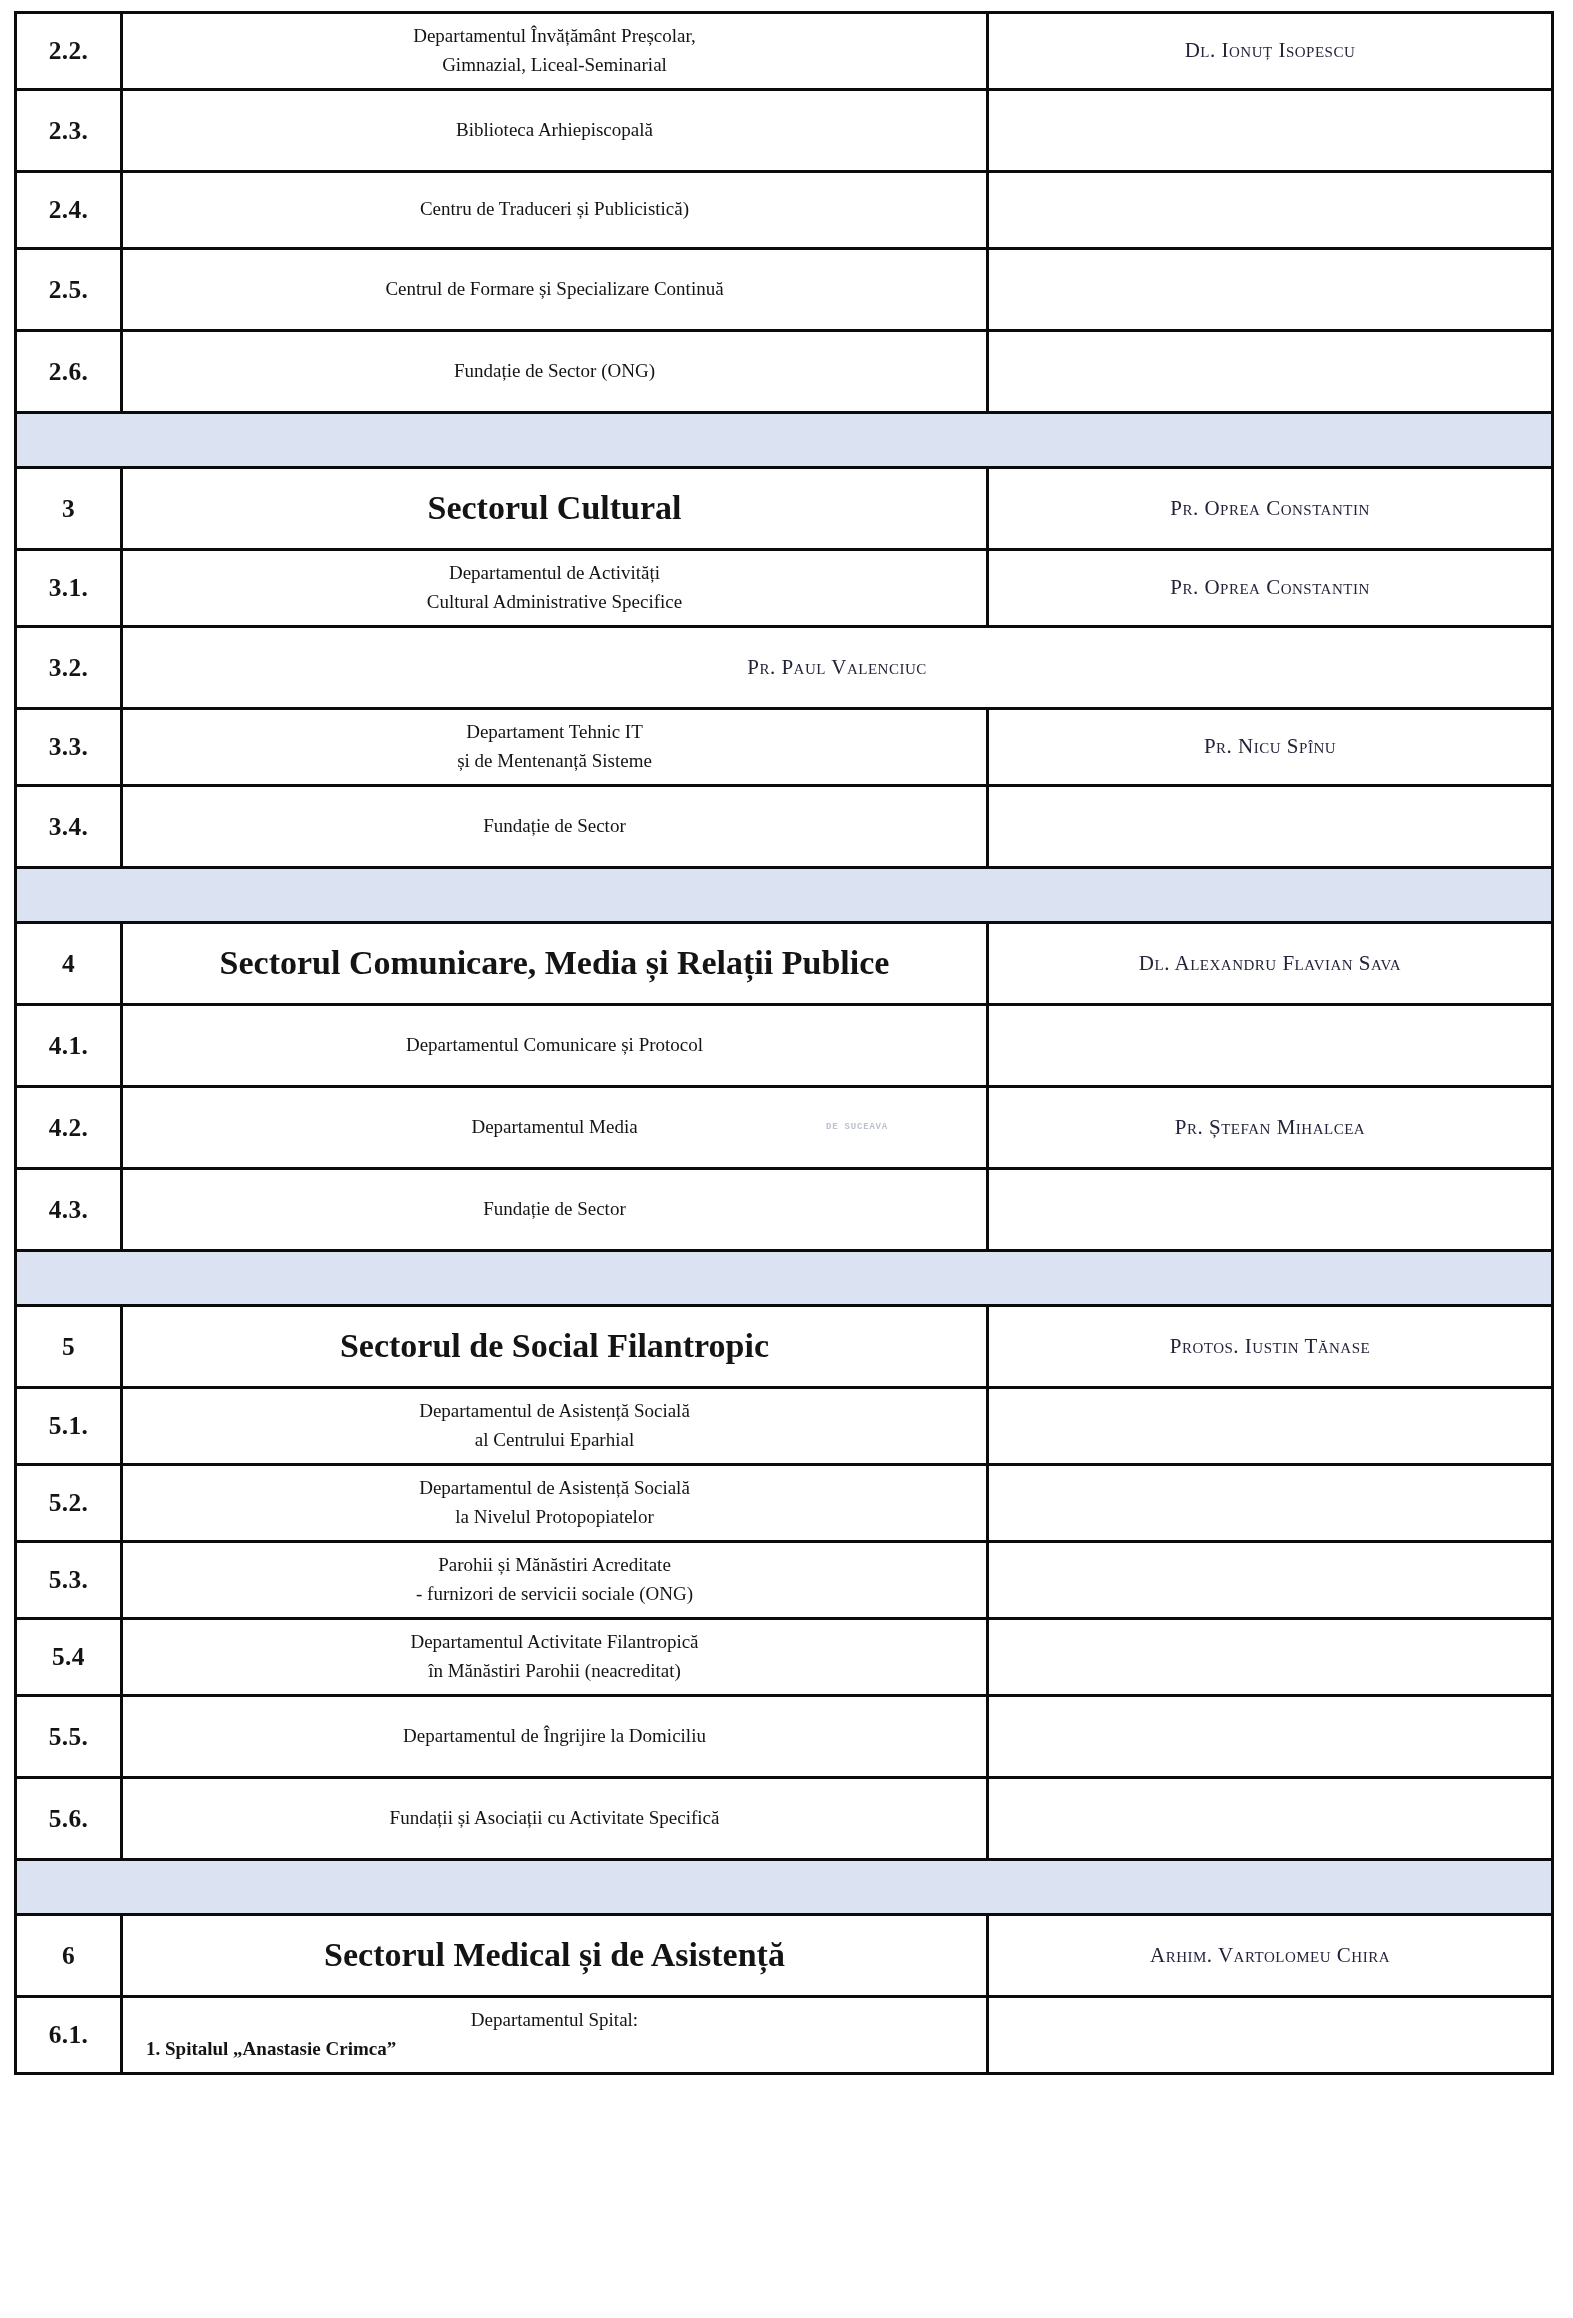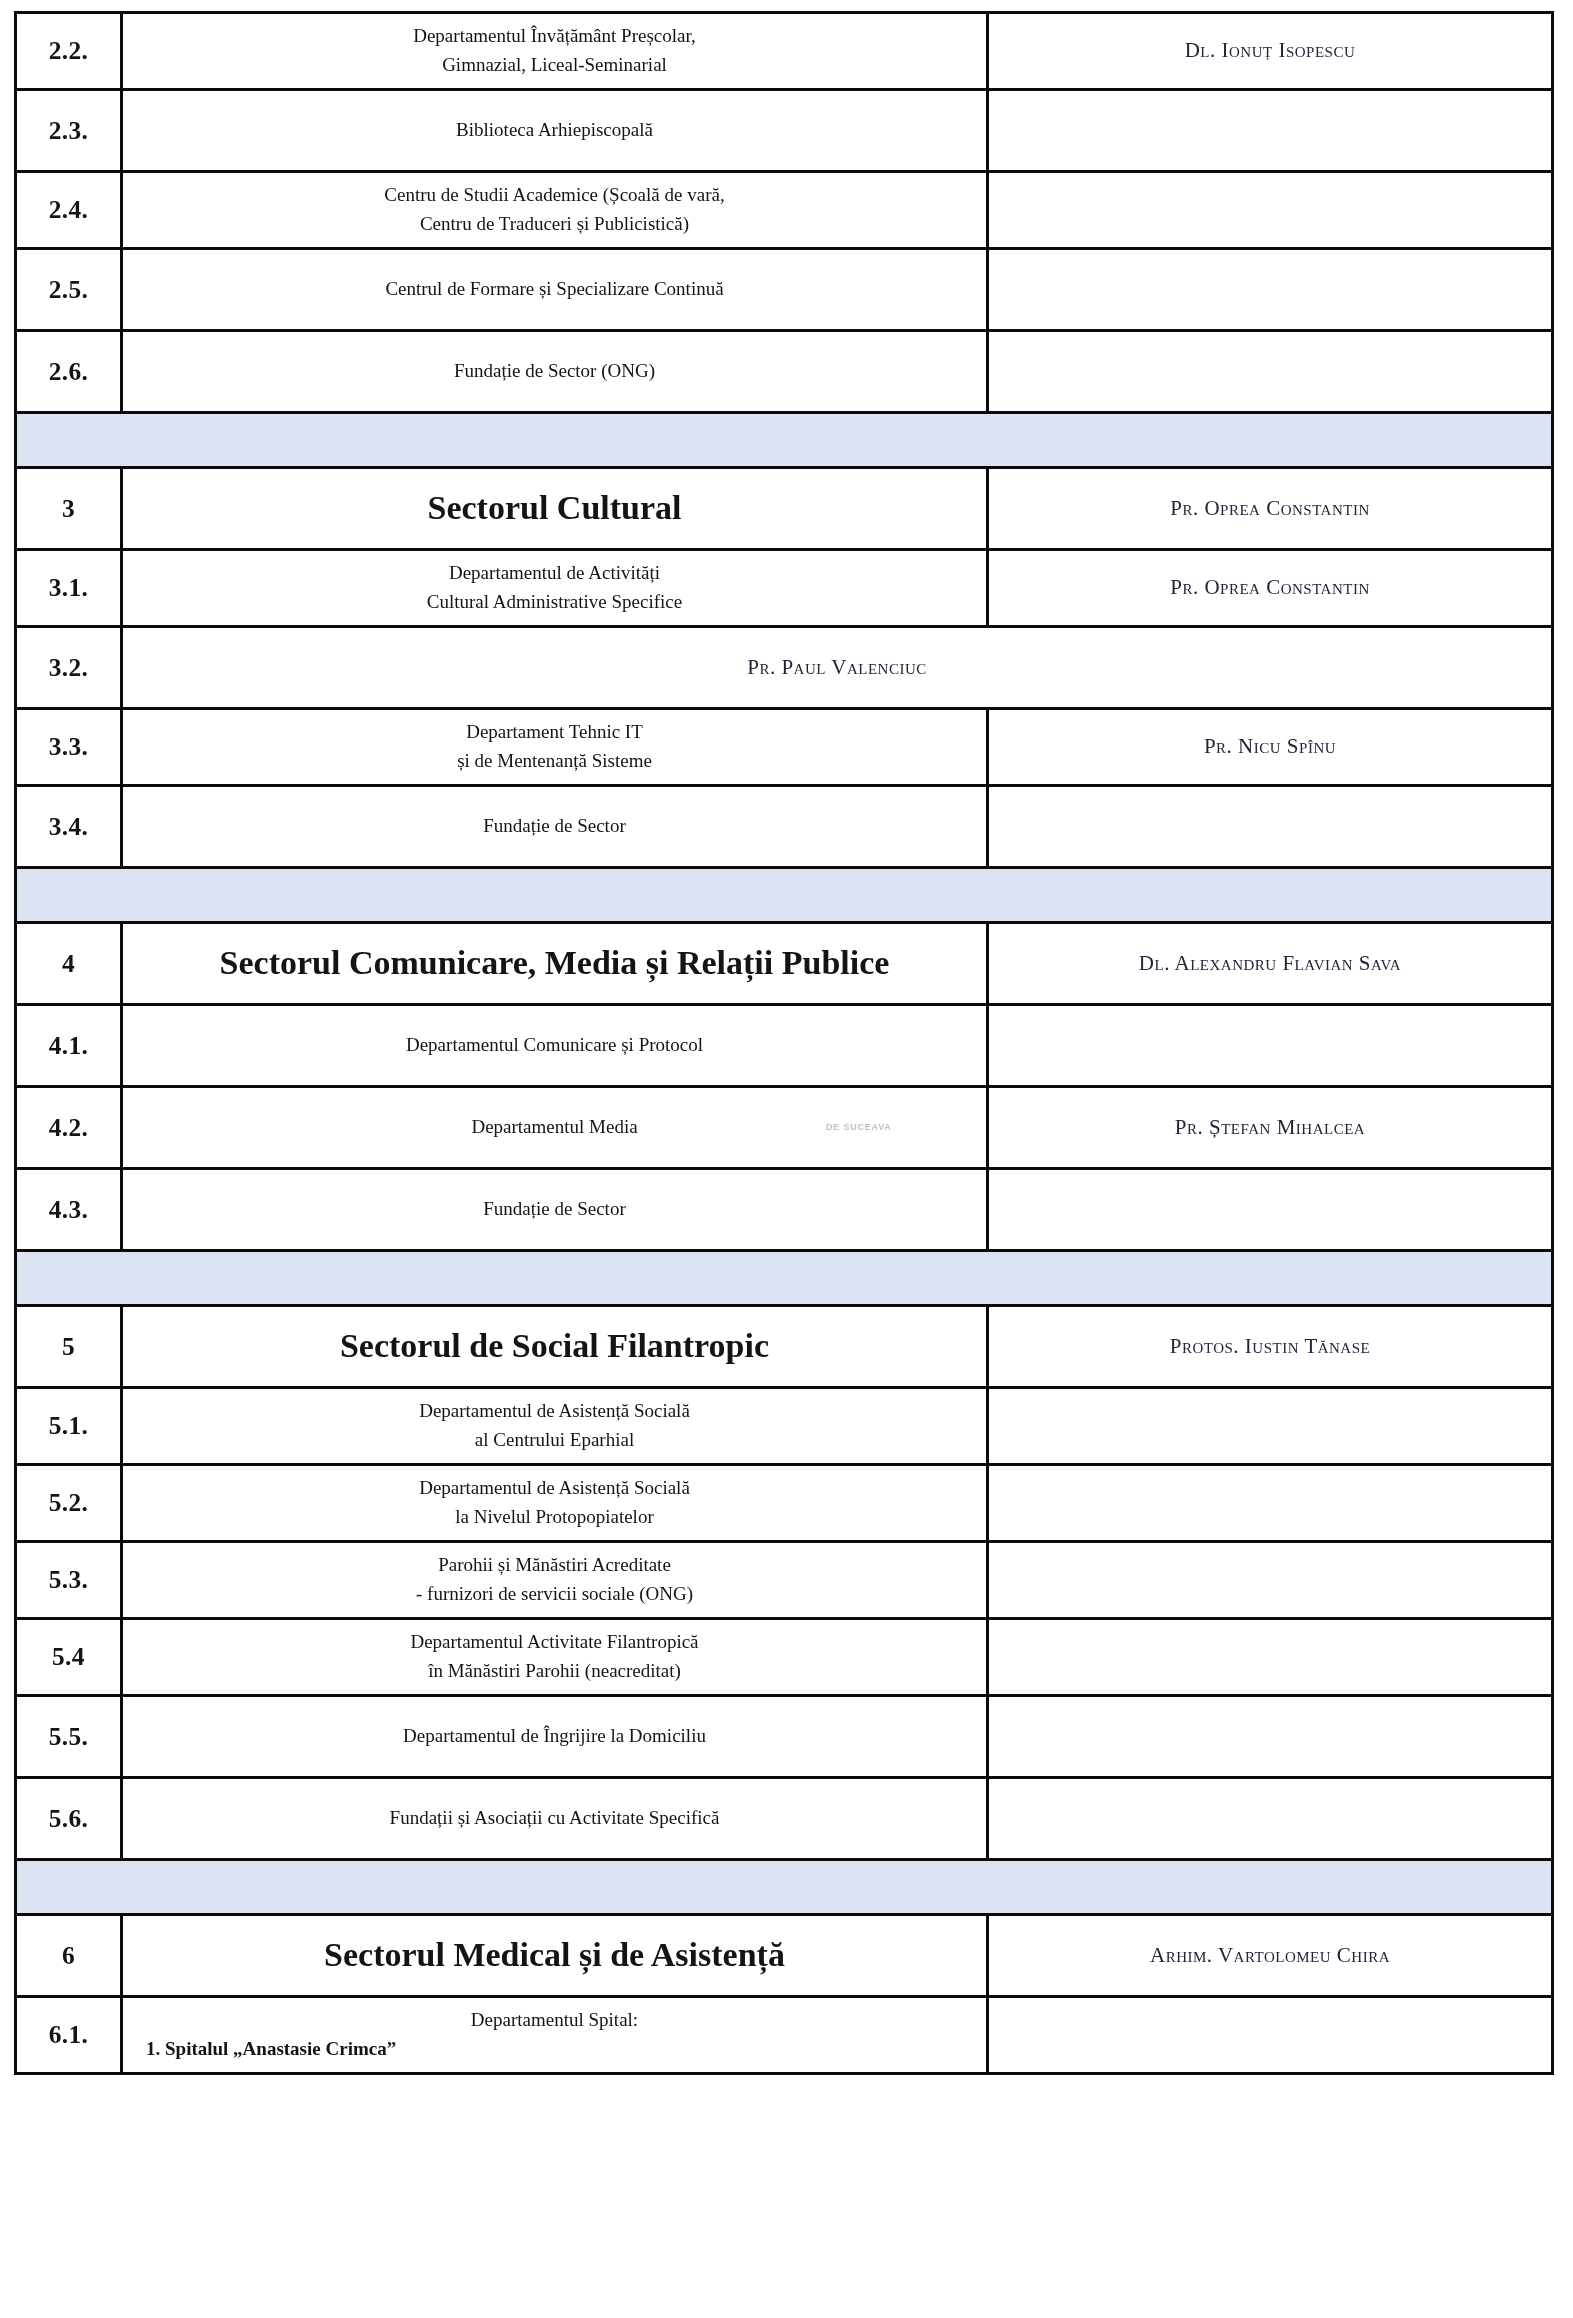--- a/index.html
+++ b/index.html
@@ -48,21 +48,21 @@
     border-radius:17px;
   }
   .r-single { height:79px; }
   .r-double { height:74px; }
   .r-sep    { height:52px; background:#dbe2f1; }
   .section .dept { font-weight:bold; font-size:34px; }
   .dept .line { width:100%; }
   .dept .align-left { text-align:left; padding-left:46px;font-weight:bold; }
   .watermark {
     position:absolute; left:826px; top:1122px;
-    font-family:Liberation Sans, sans-serif;
+    font-family:Liberation Mono, monospace;
     font-size:9px; font-weight:bold;
     color:#bcc1cf; letter-spacing:0.8px;
     pointer-events:none;
   }
 </style>
 </head>
 <body>
 
 <div class="org-table">
 
@@ -79,21 +79,20 @@
     <div class="cell num">2.3.</div>
     <div class="cell dept">
       <div class="line">Biblioteca Arhiepiscopală</div>
     </div>
     <div class="cell head-cell"></div>
   </div>
 
   <div class="row r-double">
     <div class="cell num">2.4.</div>
     <div class="cell dept">
-      <div class="line">Centru de Studii Academice (Școală de vară,</div>
       <div class="line">Centru de Traduceri și Publicistică)</div>
     </div>
     <div class="cell head-cell"></div>
   </div>
 
   <div class="row r-single">
     <div class="cell num">2.5.</div>
     <div class="cell dept">
       <div class="line">Centrul de Formare și Specializare Continuă</div>
     </div>

